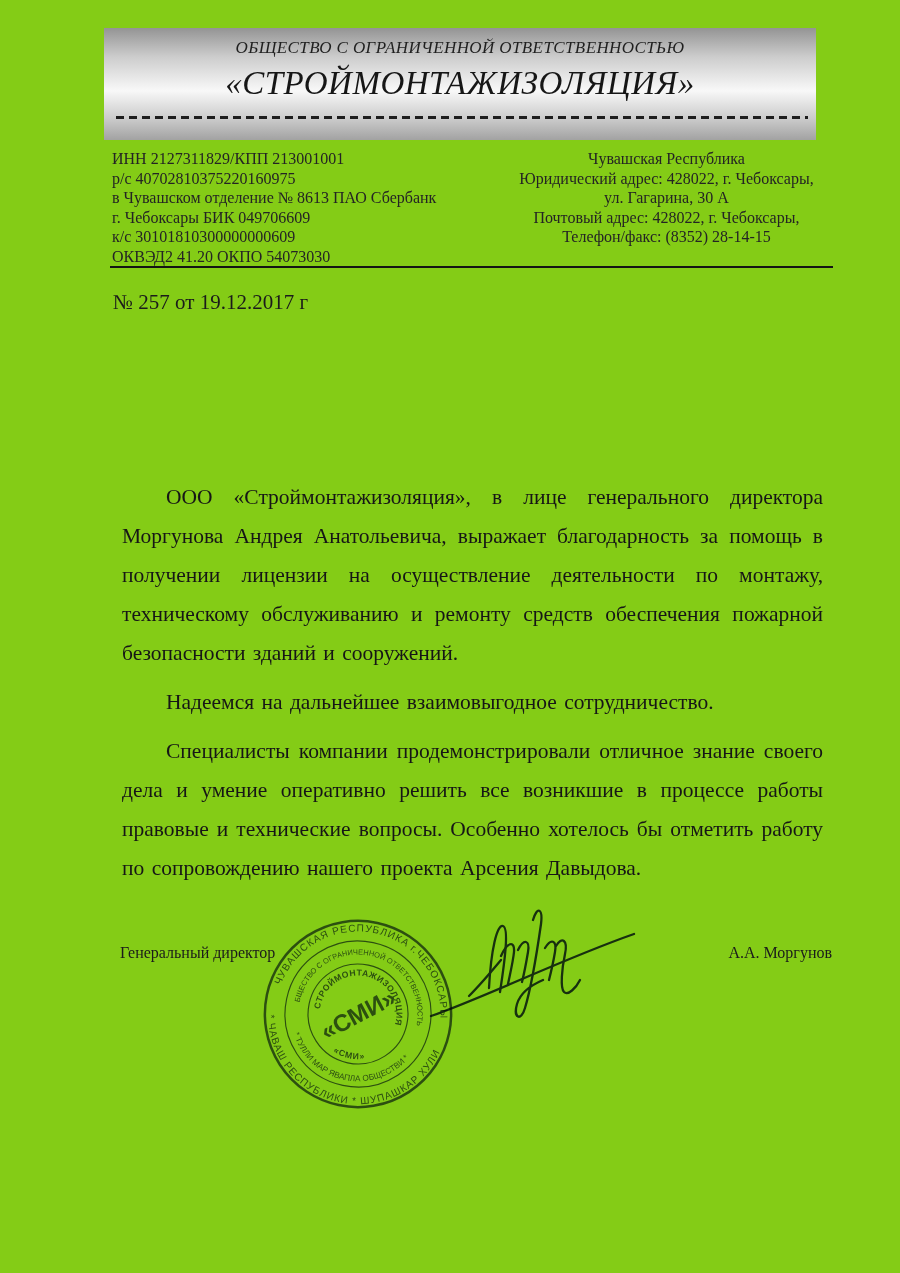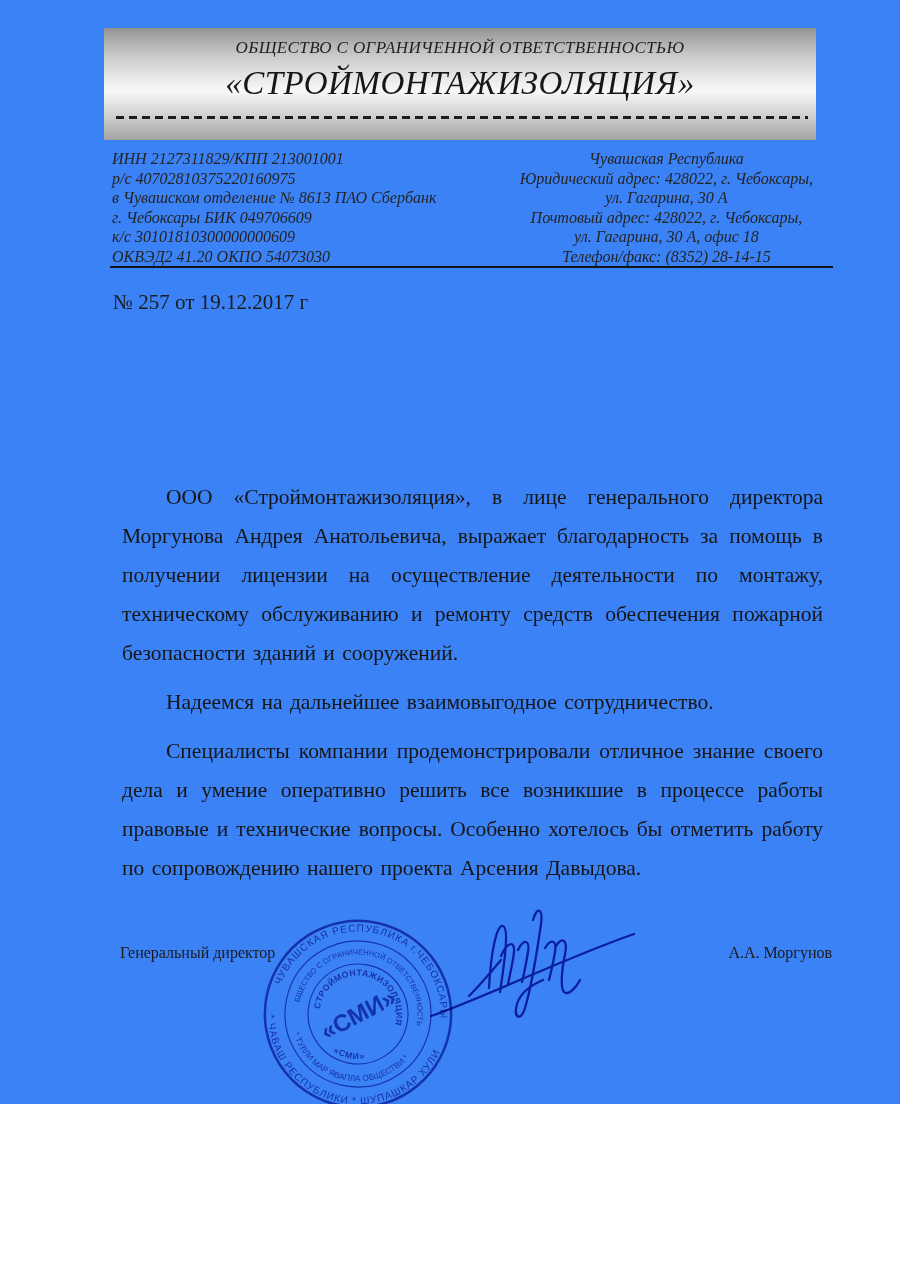--- a/index.html
+++ b/index.html
@@ -1,20 +1,20 @@
 <!DOCTYPE html>
 <html><head>
 <meta charset="utf-8">
 <style>
   html,body { margin:0; padding:0; }
   body {
     width:900px; height:1273px; background:#ffffff;
     font-family:"Liberation Serif", serif; color:#1c1c1c;
   }
-  .page { position:relative; width:900px; height:1104px; background:#3b82f6; overflow:hidden; }
+  .page { position:relative; width:900px; height:1273px; background:#84cc16; overflow:hidden; }
 
   
   .band {
     position:absolute; left:104px; top:28px; width:712px; height:112px;
     background:linear-gradient(180deg,#949494 0%,#cdcdcd 26%,#f8f8f8 56%,#c9c9c9 82%,#a2a2a2 100%);
   }
   .org-type {
     padding-top:10px; text-align:center; font-style:italic;
     font-size:17px; letter-spacing:0.4px; color:#1f1f1f;
   }
@@ -23,21 +23,21 @@
     font-size:33px; letter-spacing:0.5px; color:#161616; white-space:nowrap;
   }
   .dash-rule {
     position:absolute; left:12px; right:8px; top:88px; height:3px;
     background:repeating-linear-gradient(90deg,#1d1d1d 0 8px,transparent 8px 13px);
   }
 
   
   .requisites {
     position:absolute; left:112px; top:149px; width:720px;
-    display:flex; font-style:italic; font-size:16px; line-height:19.5px; color:#242424;
+    display:flex; font-size:16px; line-height:19.5px; color:#242424;
   }
   .req-left { width:400px; }
   .req-right { width:312px; margin-left:auto; margin-right:10px; text-align:center; }
   .solid-rule { position:absolute; left:110px; top:266px; width:723px; height:2px; background:#141414; }
 
   .ref-line { position:absolute; left:113px; top:290px; font-size:21px; color:#1b1b1b; }
 
   .doc-title {
     position:absolute; left:112px; top:383px; width:720px;
     transform:translateX(23px);
@@ -83,21 +83,20 @@
       <div>в Чувашском отделение № 8613 ПАО Сбербанк</div>
       <div>г. Чебоксары  БИК 049706609</div>
       <div>к/с 30101810300000000609</div>
       <div>ОКВЭД2 41.20 ОКПО 54073030</div>
     </div>
     <div class="req-right">
       <div>Чувашская Республика</div>
       <div>Юридический адрес: 428022, г. Чебоксары,</div>
       <div>ул. Гагарина, 30 А</div>
       <div>Почтовый адрес: 428022, г. Чебоксары,</div>
-      <div>ул. Гагарина, 30 А, офис 18</div>
       <div>Телефон/факс: (8352) 28-14-15</div>
     </div>
   </div>
   <div class="solid-rule"></div>
 
   <div class="ref-line">№ 257 от 19.12.2017 г</div>
 
 
   <div class="body-text">
     <p>ООО «Строймонтажизоляция», в лице генерального директора Моргунова Андрея Анатольевича, выражает благодарность за помощь в получении лицензии на осуществление деятельности по монтажу, техническому обслуживанию и ремонту средств обеспечения пожарной безопасности зданий и сооружений.</p>

